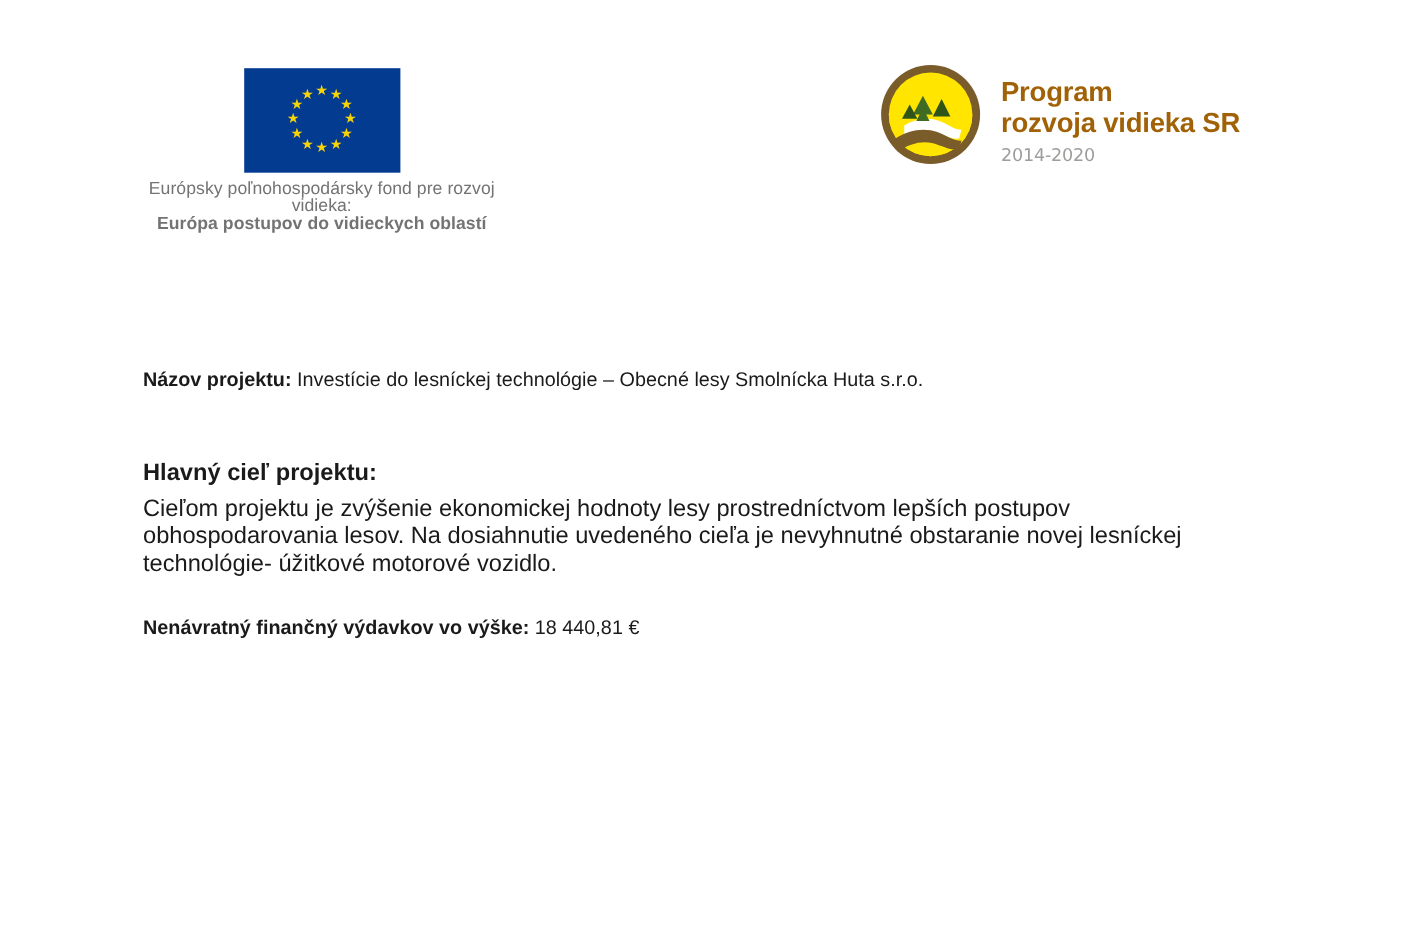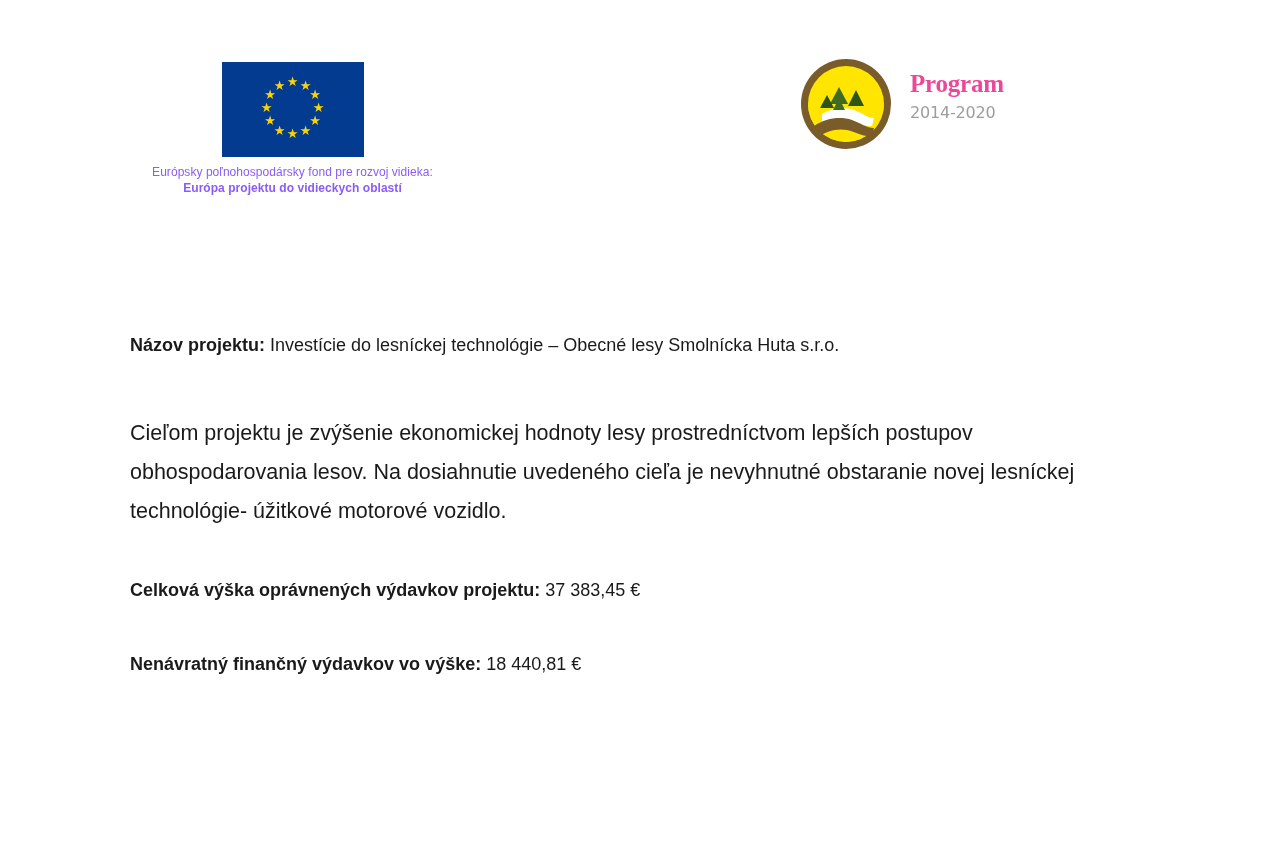--- a/index.html
+++ b/index.html
@@ -45,23 +45,23 @@
     position: absolute;
     color: #f8d407;
     font-size: 13px;
     line-height: 13px;
     width: 13px;
     height: 13px;
     text-align: center;
   }
   .eu-caption {
     margin-top: 7px;
-    font-size: 12px;
+    font-size: 16px;
     line-height: 16px;
-    color: #8b5cf6;
+    color: #737373;
     letter-spacing: 0.05px;
   }
   .eu-caption .strong {
     font-weight: bold;
   }
 
   .prv-block {
     position: absolute;
     left: 800px;
     top: 58px;
@@ -72,25 +72,25 @@
     width: 92px;
     height: 92px;
     position: relative;
     flex: 0 0 auto;
   }
   .prv-text {
     margin-left: 18px;
     padding-top: 12px;
   }
   .prv-line1, .prv-line2 {
-    font-family: Liberation Serif, serif;
+    font-family: Liberation Sans, sans-serif;
     font-weight: bold;
     font-size: 25px;
     line-height: 28px;
-    color: #ec4899;
+    color: #a16207;
     letter-spacing: -0.2px;
   }
   .prv-years {
     font-family: "DejaVu Sans", sans-serif;
     font-size: 16px;
     line-height: 29px;
     color: #9d9d9c;
     letter-spacing: -0.2px;
   }
 
@@ -115,21 +115,21 @@
     font-weight: normal;
   }
   .heading {
     font-size: 21.5px;
     line-height: 30px;
     font-weight: bold;
     margin-bottom: 6px;
   }
   .paragraph {
     font-size: 21.5px;
-    line-height: 39px;
+    line-height: 25px;
     max-width: 1020px;
   }
   .gap-goal { margin-bottom: 30px; }
   .gap-total { margin-top: 44px; margin-bottom: 44px; }
   .spacer-title { height: 28px; }
 </style>
 </head>
 <body>
 
 <div class="page">
@@ -146,68 +146,64 @@
         <span class="eu-star" style="left:38.5px; top:39px;">★</span>
         <span class="eu-star" style="left:90.5px; top:39px;">★</span>
         <span class="eu-star" style="left:42px; top:52px;">★</span>
         <span class="eu-star" style="left:87px; top:52px;">★</span>
         <span class="eu-star" style="left:51.5px; top:61.5px;">★</span>
         <span class="eu-star" style="left:77.5px; top:61.5px;">★</span>
         <span class="eu-star" style="left:64.5px; top:65px;">★</span>
       </div>
       <div class="eu-caption">
         <div>Európsky poľnohospodársky fond pre rozvoj vidieka:</div>
-        <div class="strong">Európa projektu do vidieckych oblastí</div>
+        <div class="strong">Európa postupov do vidieckych oblastí</div>
       </div>
     </div>
 
     <div class="prv-block">
       <div class="prv-logo">
         <svg width="92" height="92" viewBox="0 0 92 92" aria-hidden="true">
           <circle cx="46" cy="46" r="45" fill="#7a5b2a"></circle>
           <circle cx="46" cy="46" r="38" fill="#ffe500"></circle>
           <path d="M8 46a38 38 0 0 0 76 0z" fill="#ffe500"></path>
           <path d="M22 56c10-6 22-8 32-4 8 3 14 8 20 8l-2 8c-8 1-14-4-22-6-9-2-19 0-28 6z" fill="#ffffff"></path>
           <path d="M14 68c12-8 26-10 38-6 8 3 15 8 22 8l-2 8c-9 1-16-4-25-6-10-2-21 1-31 8z" fill="#7a5b2a"></path>
           <path d="M30 46l9-17 9 17z" fill="#3f6b22"></path>
           <path d="M33 52l6-12 6 12z" fill="#3f6b22"></path>
           <path d="M48 48l8-16 8 16z" fill="#2f5418"></path>
           <path d="M20 50l7-13 7 13z" fill="#2f5418"></path>
           <path d="M8 46a38 38 0 0 1 38-38v38z" fill="none"></path>
         </svg>
       </div>
       <div class="prv-text">
         <div class="prv-line1">Program</div>
+        <div class="prv-line2">rozvoja vidieka SR</div>
         <div class="prv-years">2014-2020</div>
       </div>
     </div>
 
   </div>
 
   <div class="content">
 
     <div class="block">
       <div class="row-line">
         <span class="label">Názov projektu:</span>
         <span class="value">Investície do lesníckej technológie – Obecné lesy Smolnícka Huta s.r.o.</span>
       </div>
     </div>
 
     <div class="spacer-title"></div>
 
     <div class="block gap-goal">
+      <div class="heading">Hlavný cieľ projektu:</div>
       <div class="paragraph">Cieľom projektu je zvýšenie ekonomickej hodnoty lesy prostredníctvom lepších postupov obhospodarovania lesov. Na dosiahnutie uvedeného cieľa je nevyhnutné obstaranie novej lesníckej technológie- úžitkové motorové vozidlo.</div>
     </div>
 
-    <div class="block gap-total">
-      <div class="row-line">
-        <span class="label">Celková výška oprávnených výdavkov projektu:</span>
-        <span class="value">37 383,45 €</span>
-      </div>
-    </div>
 
     <div class="block">
       <div class="row-line">
         <span class="label">Nenávratný finančný výdavkov vo výške:</span>
         <span class="value">18 440,81  €</span>
       </div>
     </div>
 
   </div>
 

